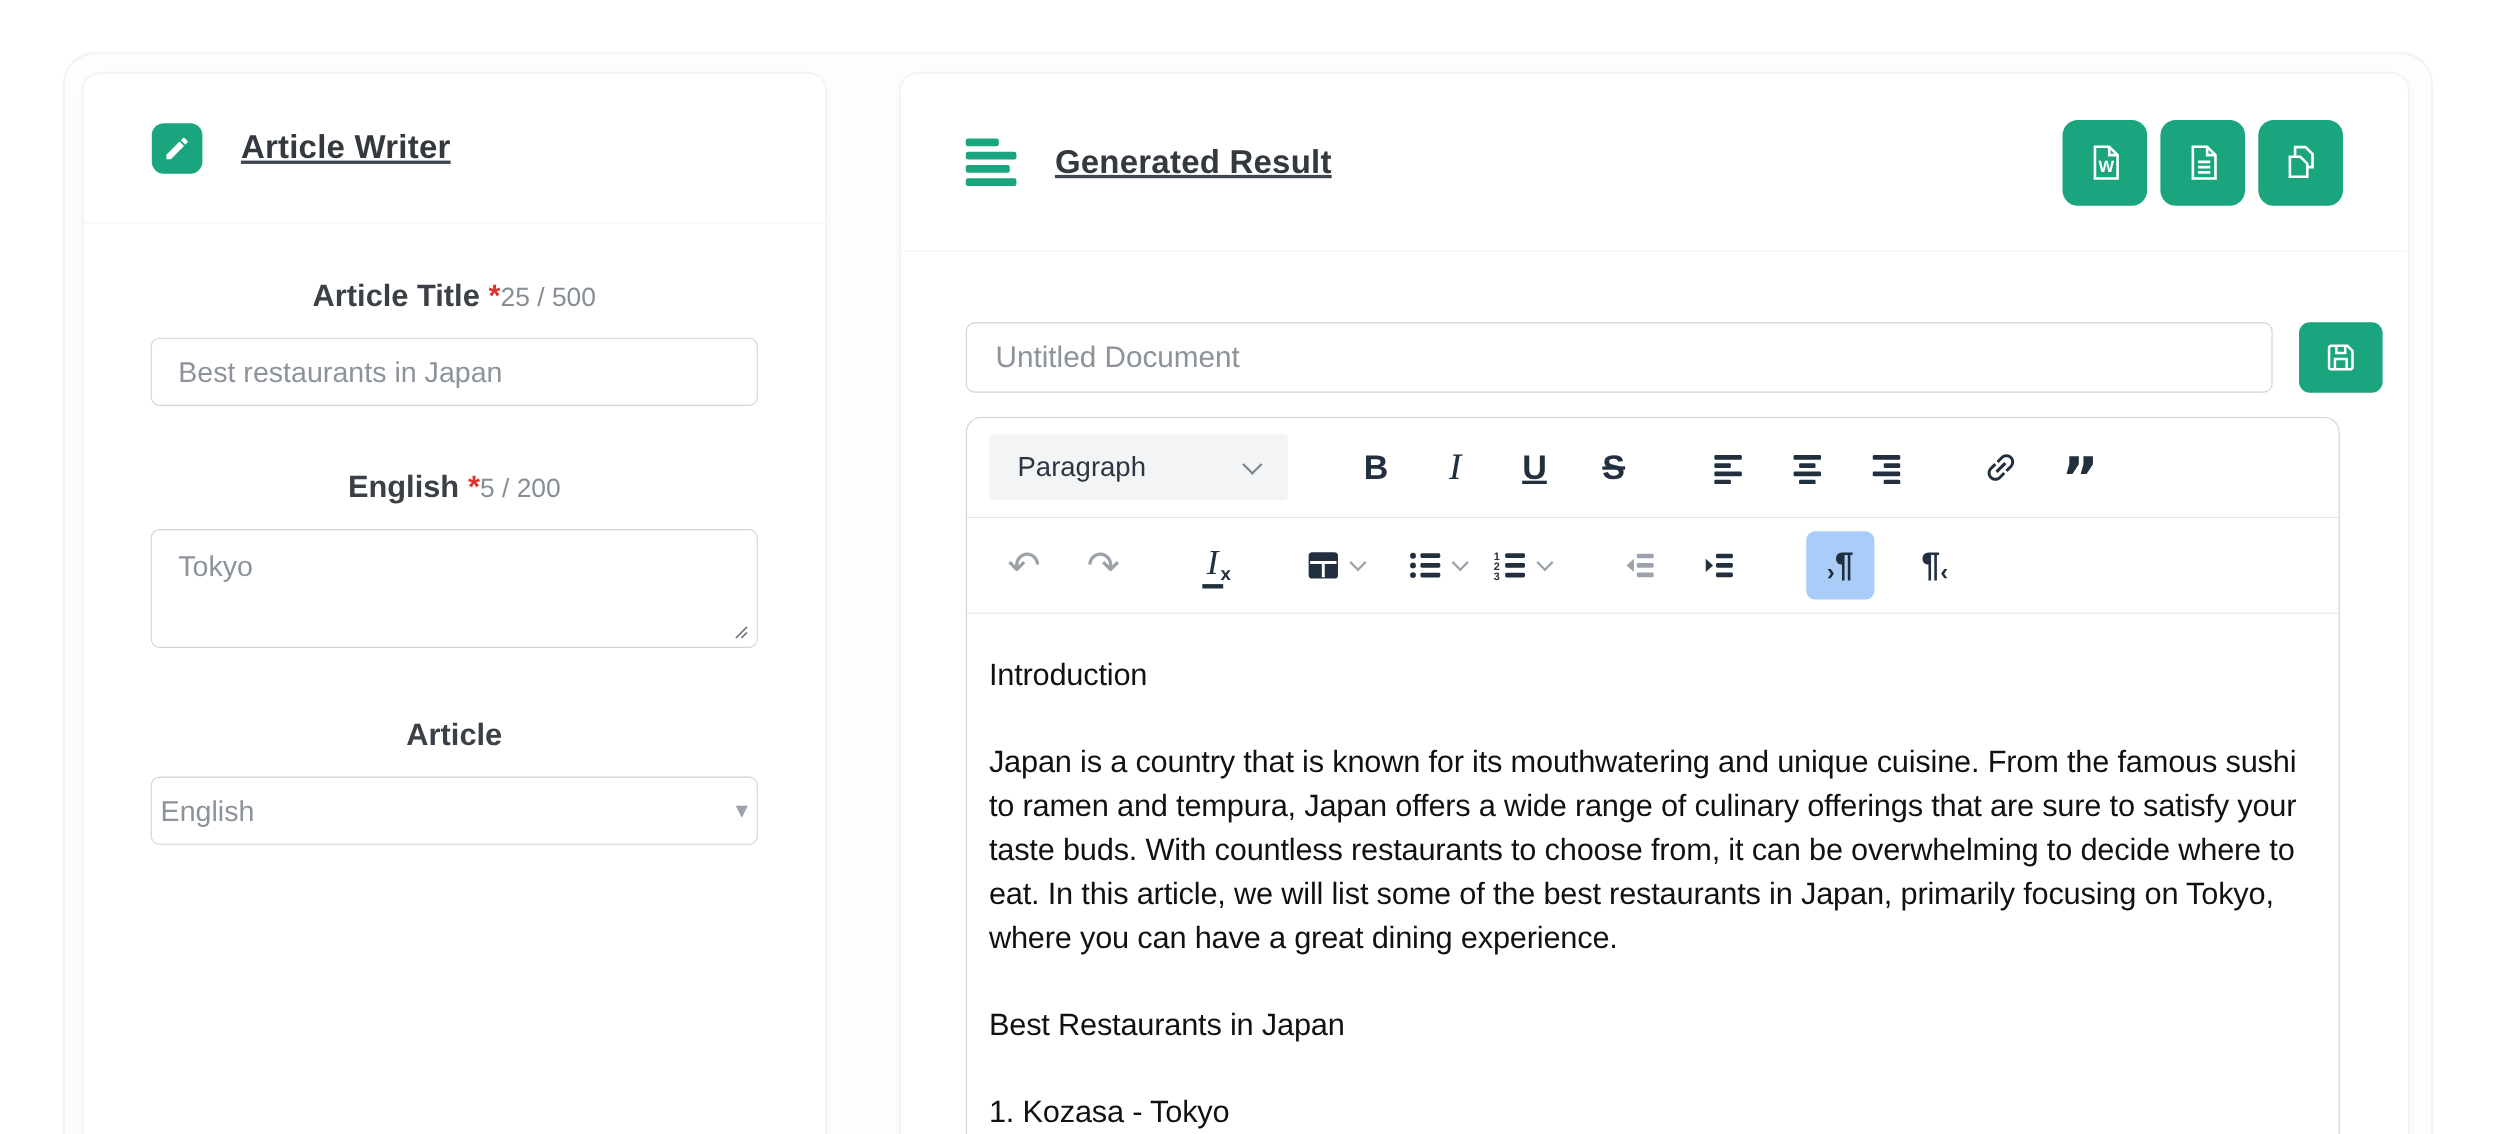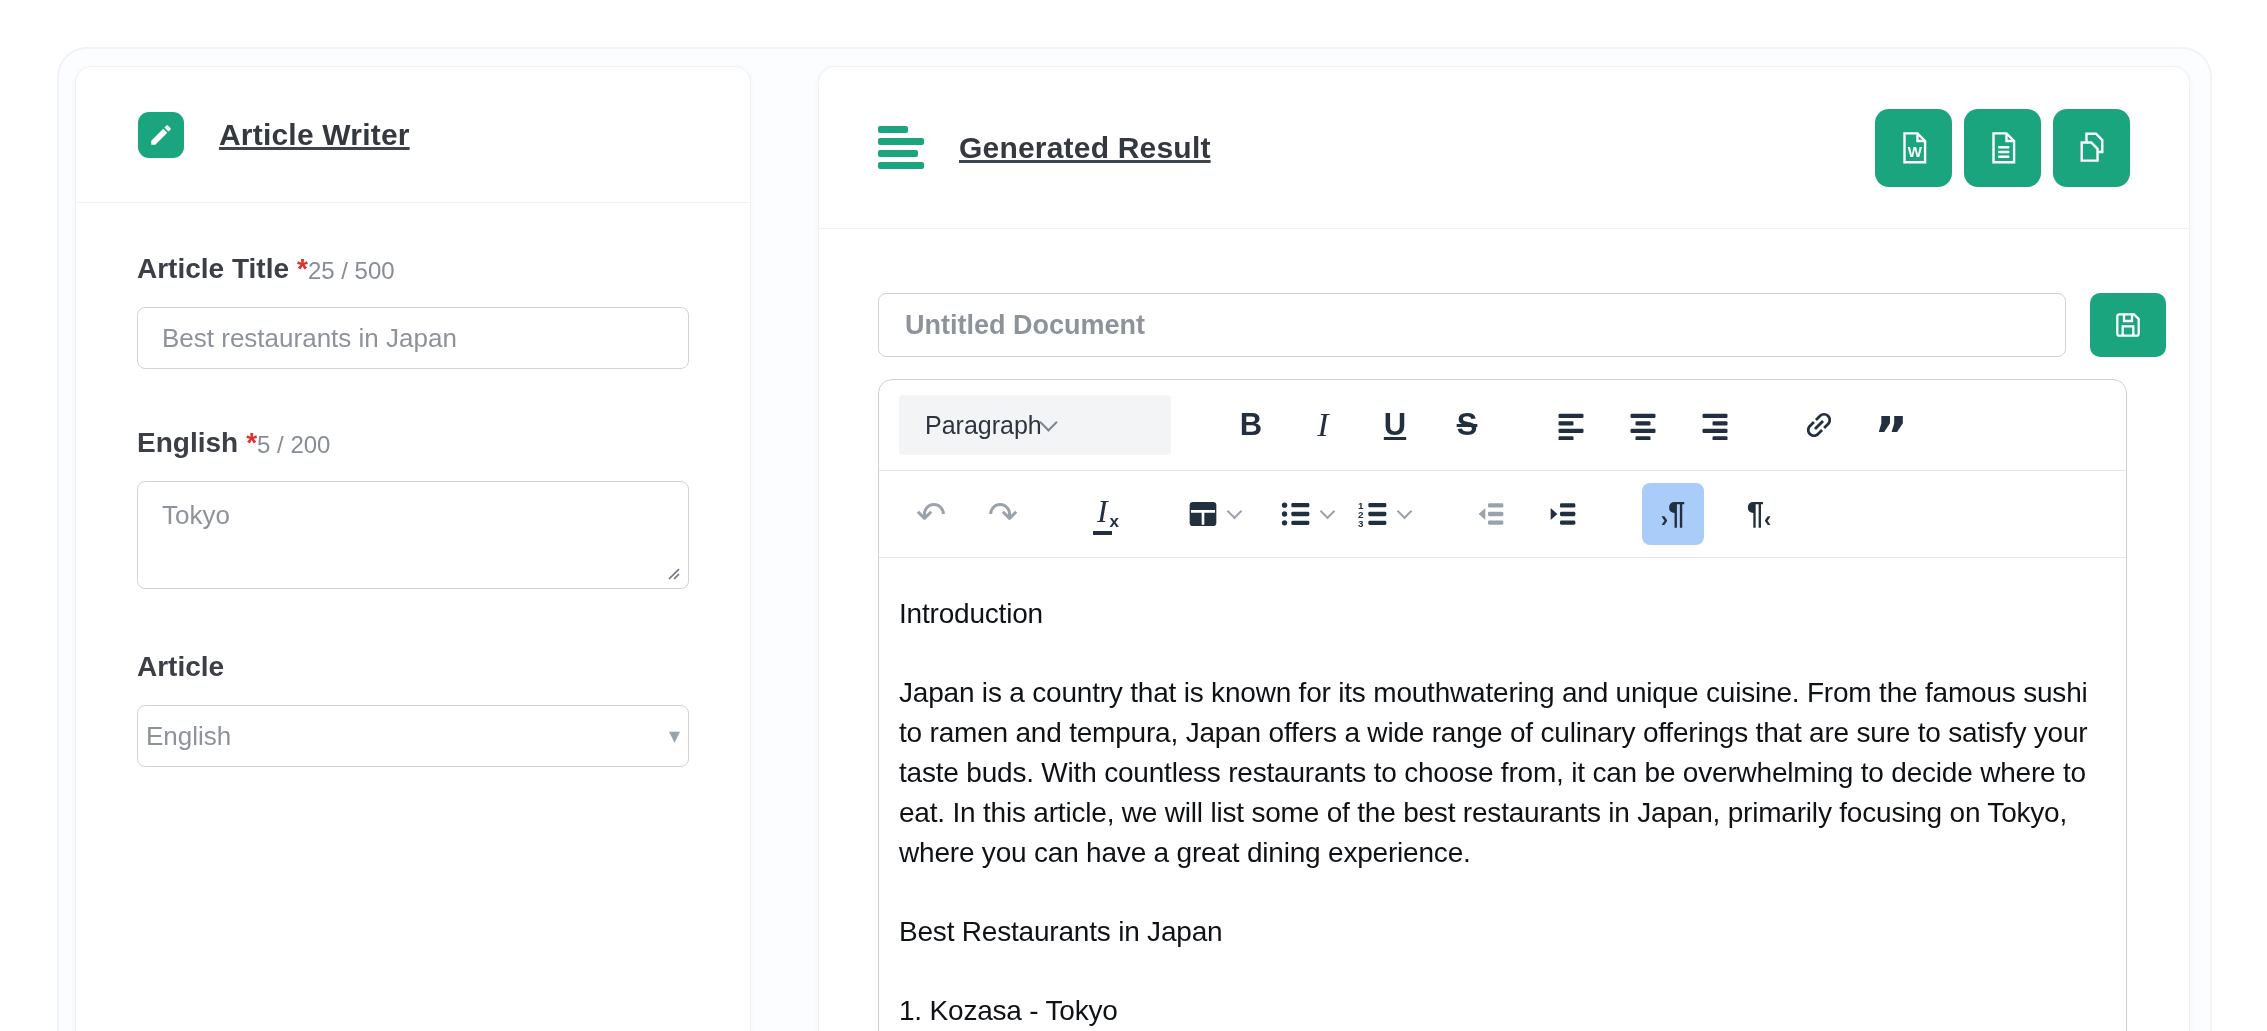--- a/index.html
+++ b/index.html
@@ -51,58 +51,58 @@
     width:77px;height:78px;border:none;border-radius:14px;background:var(--accent);
     display:flex;align-items:center;justify-content:center;cursor:pointer;
   }
 
   
   .left-body{padding:0 61px;}
   .info-box{
     margin-top:64px;background:#e0f1fb;border-radius:10px;padding:30px 36px;
     color:#3285b5;font-size:28px;line-height:48px;font-weight:500;
   }
-  .field-row{margin-top:50px;display:flex;justify-content:flex-start;align-items:flex-end;}
+  .field-row{margin-top:50px;display:flex;justify-content:center;align-items:flex-end;}
   .field-label{font-size:28px;font-weight:700;color:#3b4046;}
   .req{color:#e03131;margin-left:8px;font-weight:700;}
   .counter{font-size:24px;color:#858d95;}
   .text-input,.textarea,.select{
     margin-top:22px;width:100%;border:1px solid var(--border);border-radius:8px;
     font-family:"Liberation Sans",sans-serif;font-size:26px;color:#8d939b;background:#fff;
   }
   .text-input{height:62px;padding:0 24px;outline:none;}
   .textarea-wrap{position:relative;}
   .textarea{height:108px;padding:16px 24px;resize:none;outline:none;line-height:34px;}
   .resize-grip{position:absolute;right:8px;bottom:12px;}
   .select{height:62px;display:flex;align-items:center;justify-content:space-between;padding:0 8px;cursor:pointer;}
   .tri{font-size:22px;color:#9aa2ab;}
 
   
   .right-body{padding:0 23px 0 59px;}
   .doc-title-row{margin-top:64px;display:flex;gap:24px;}
   .doc-title-input{
     flex:1;height:64px;border:1px solid var(--border);border-radius:8px;padding:0 26px;
-    font-family:"Liberation Sans",sans-serif;font-size:27px;color:#555;outline:none;font-weight:bold;
+    font-family:"Liberation Sans",sans-serif;font-size:27px;color:#555;outline:none;
   }
   .doc-title-input::placeholder{color:#8d939b;}
   .save-btn{
     width:76px;height:64px;border:none;border-radius:10px;background:var(--accent);
     display:flex;align-items:center;justify-content:center;cursor:pointer;flex:0 0 auto;
   }
 
   .editor{
     margin-top:22px;margin-right:39px;border:1px solid #cdd0d4;border-radius:14px;
     overflow:hidden;background:#fff;min-height:660px;
   }
   .tb-row{display:flex;align-items:center;padding:0 16px;border-bottom:1px solid #e3e6ea;}
   .tb-row1{height:91px;}
   .tb-row2{height:87px;border-bottom:1px solid #e3e6ea;padding:0 28px;}
   .para-select{
     width:272px;height:60px;background:#f3f4f6;border:none;border-radius:4px;
-    display:flex;align-items:center;justify-content:flex-start;padding:0 26px;cursor:pointer;
+    display:flex;align-items:center;justify-content:space-between;padding:0 26px;cursor:pointer;
     font-size:25px;color:#2c3440;margin:0 56px 0 4px;
   }
   .chev{width:13px;height:13px;border-right:2px solid #7d858f;border-bottom:2px solid #7d858f;
         transform:rotate(45deg);margin-top:-6px;}
   .chev.sm{width:11px;height:11px;border-color:#9aa2ab;margin-left:10px;}
   .tbtn{
     min-width:48px;height:52px;border:none;background:transparent;border-radius:8px;
     display:flex;align-items:center;justify-content:center;cursor:pointer;
     color:var(--navy);font-size:31px;margin-right:24px;
   }

